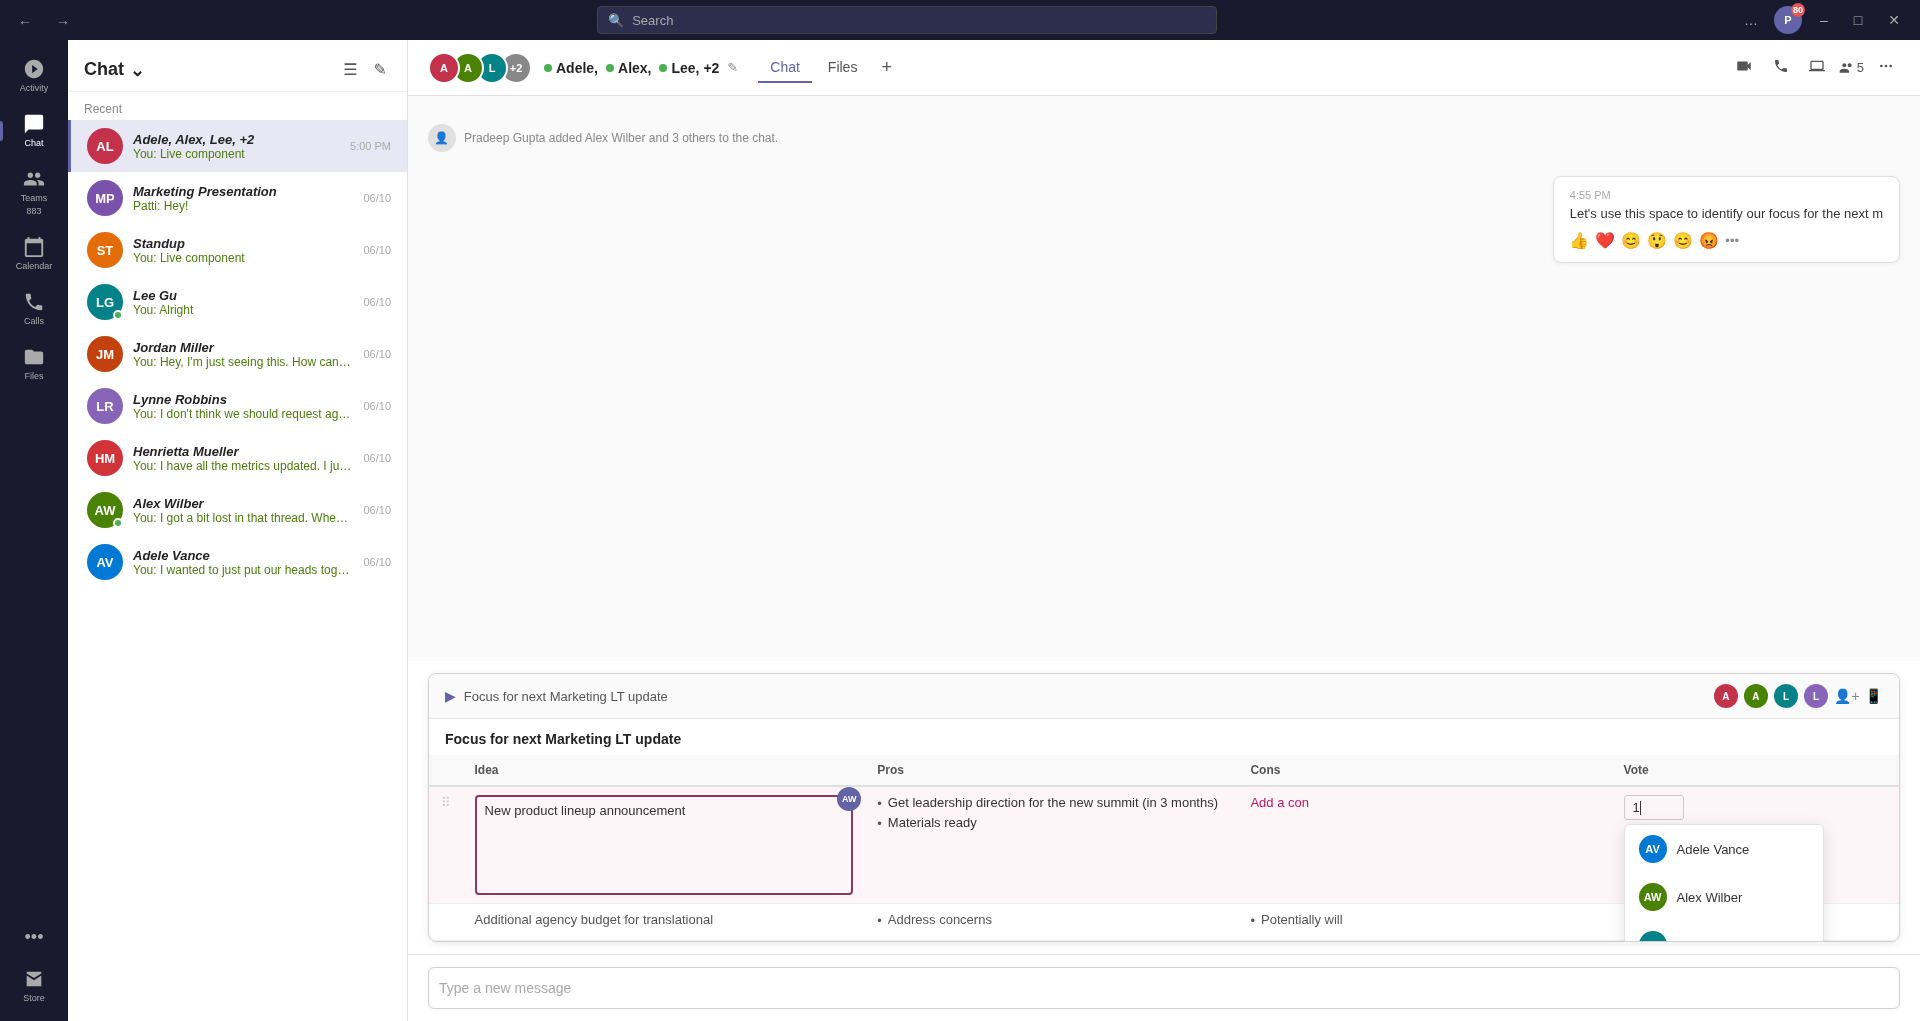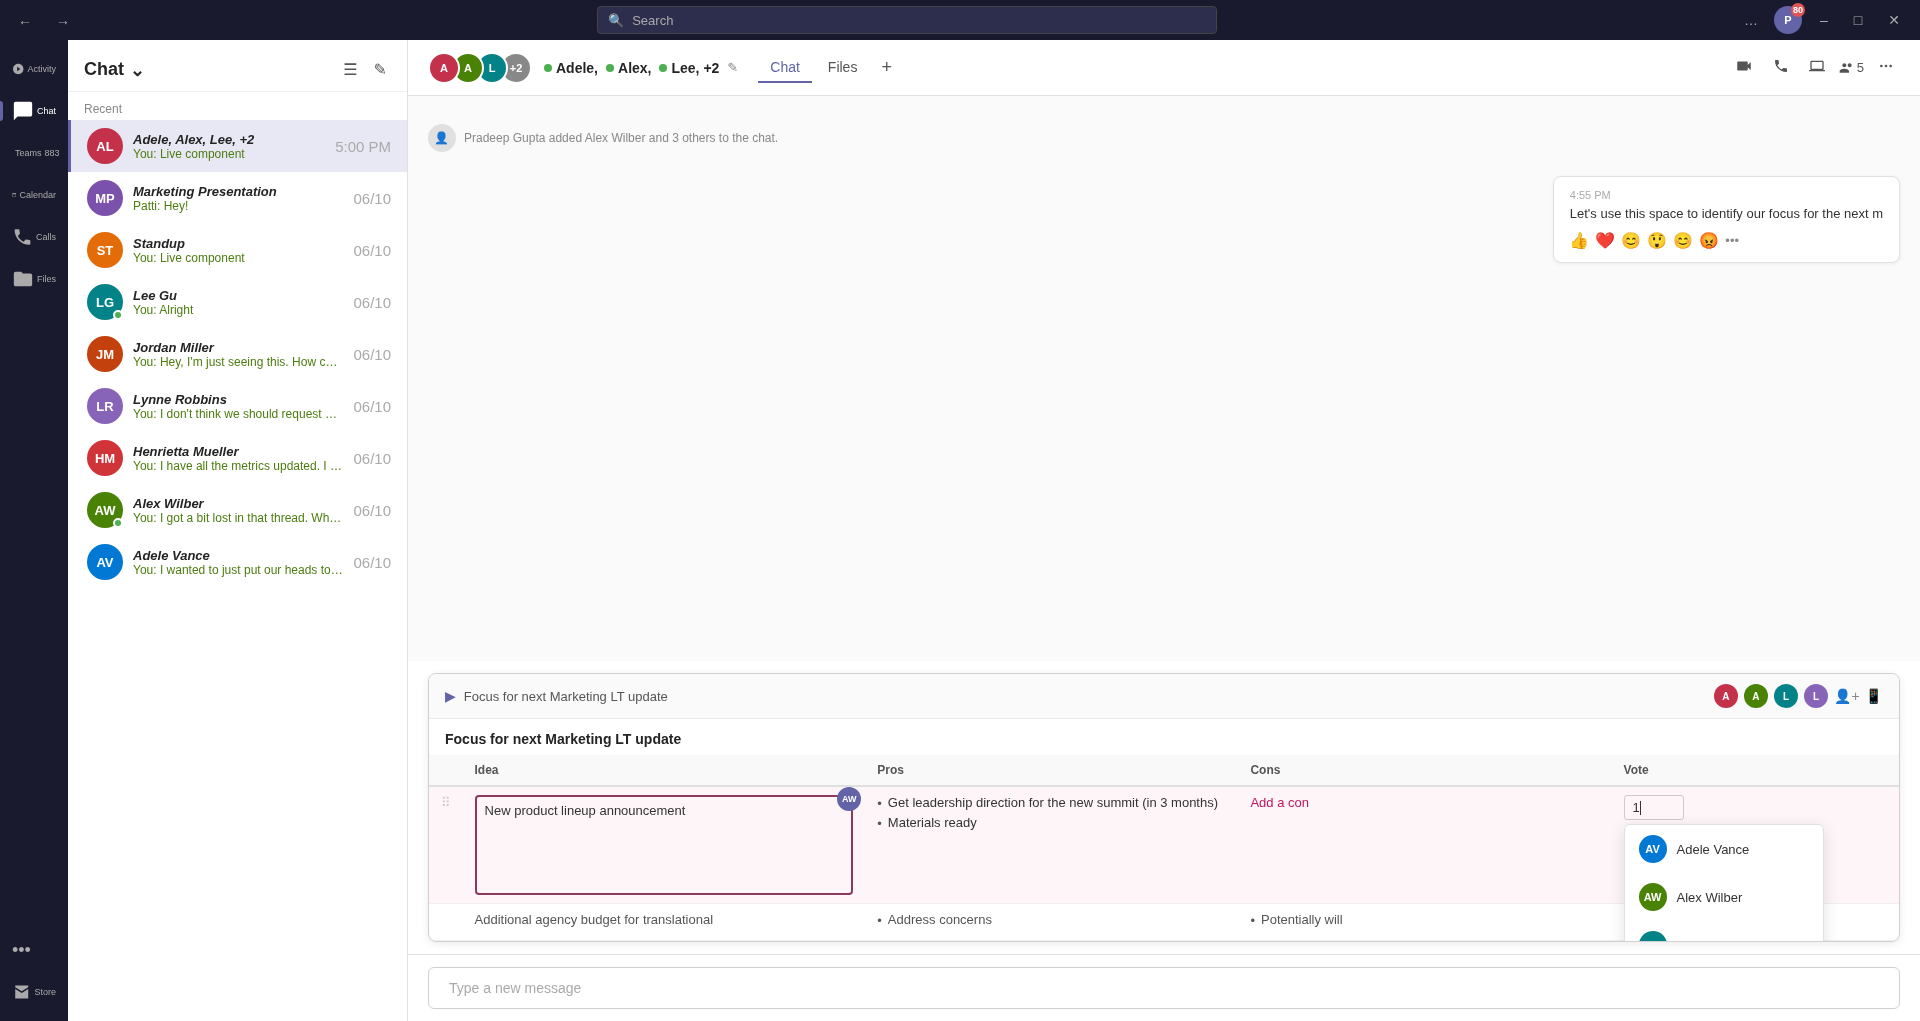--- a/index.html
+++ b/index.html
@@ -43,21 +43,21 @@
       width: 68px;
       background: #1a1a2e;
       display: flex;
       flex-direction: column;
       align-items: center;
       padding: 8px 0;
       flex-shrink: 0;
     }
     .sidebar-icon-item {
       display: flex;
-      flex-direction: row;
+      flex-direction: column;
       align-items: center;
       padding: 10px 6px;
       cursor: pointer;
       border-radius: 6px;
       width: 56px;
       color: #aaa;
       font-size: 10px;
       gap: 3px;
       position: relative;
     }
@@ -116,21 +116,21 @@
       gap: 10px;
       border-left: 3px solid transparent;
     }
     .chat-item.active { background: #e8e8f5; border-left-color: #6264a7; }
     .chat-avatar { width: 36px; height: 36px; border-radius: 50%; flex-shrink: 0; display: flex; align-items: center; justify-content: center; font-size: 13px; font-weight: bold; color: white; position: relative; }
     .status-dot { position: absolute; bottom: 0; right: 0; width: 10px; height: 10px; border-radius: 50%; border: 2px solid white; }
     .status-dot.online { background: #4caf50; }
     .chat-item-info { flex: 1; min-width: 0; }
     .chat-item-name { font-size: 13px; font-weight: 600; color: #242424; font-style: italic; }
     .chat-item-preview { font-size: 12px; color: #4d7c0f; white-space: nowrap; overflow: hidden; text-overflow: ellipsis; }
-    .chat-item-time { font-size: 15px; color: #aaa; flex-shrink: 0; }
+    .chat-item-time { font-size: 11px; color: #aaa; flex-shrink: 0; }
 
     
     .chat-main {
       flex: 1;
       display: flex;
       flex-direction: column;
       background: white;
       overflow: hidden;
     }
     .chat-main-header {
@@ -288,21 +288,21 @@
     
     .chat-input-area {
       border-top: 1px solid #e0e0e0;
       padding: 12px 20px;
       background: white;
       flex-shrink: 0;
     }
     .chat-input-box {
       border: 1px solid #d0d0d0;
       border-radius: 6px;
-      padding: 12px 20px;
+      padding: 12px 10px;
       font-size: 14px;
       color: #aaa;
       cursor: text;
       background: white;
     }
 
     
     ::-webkit-scrollbar { width: 6px; }
     ::-webkit-scrollbar-thumb { background: #ccc; border-radius: 3px; }
 

